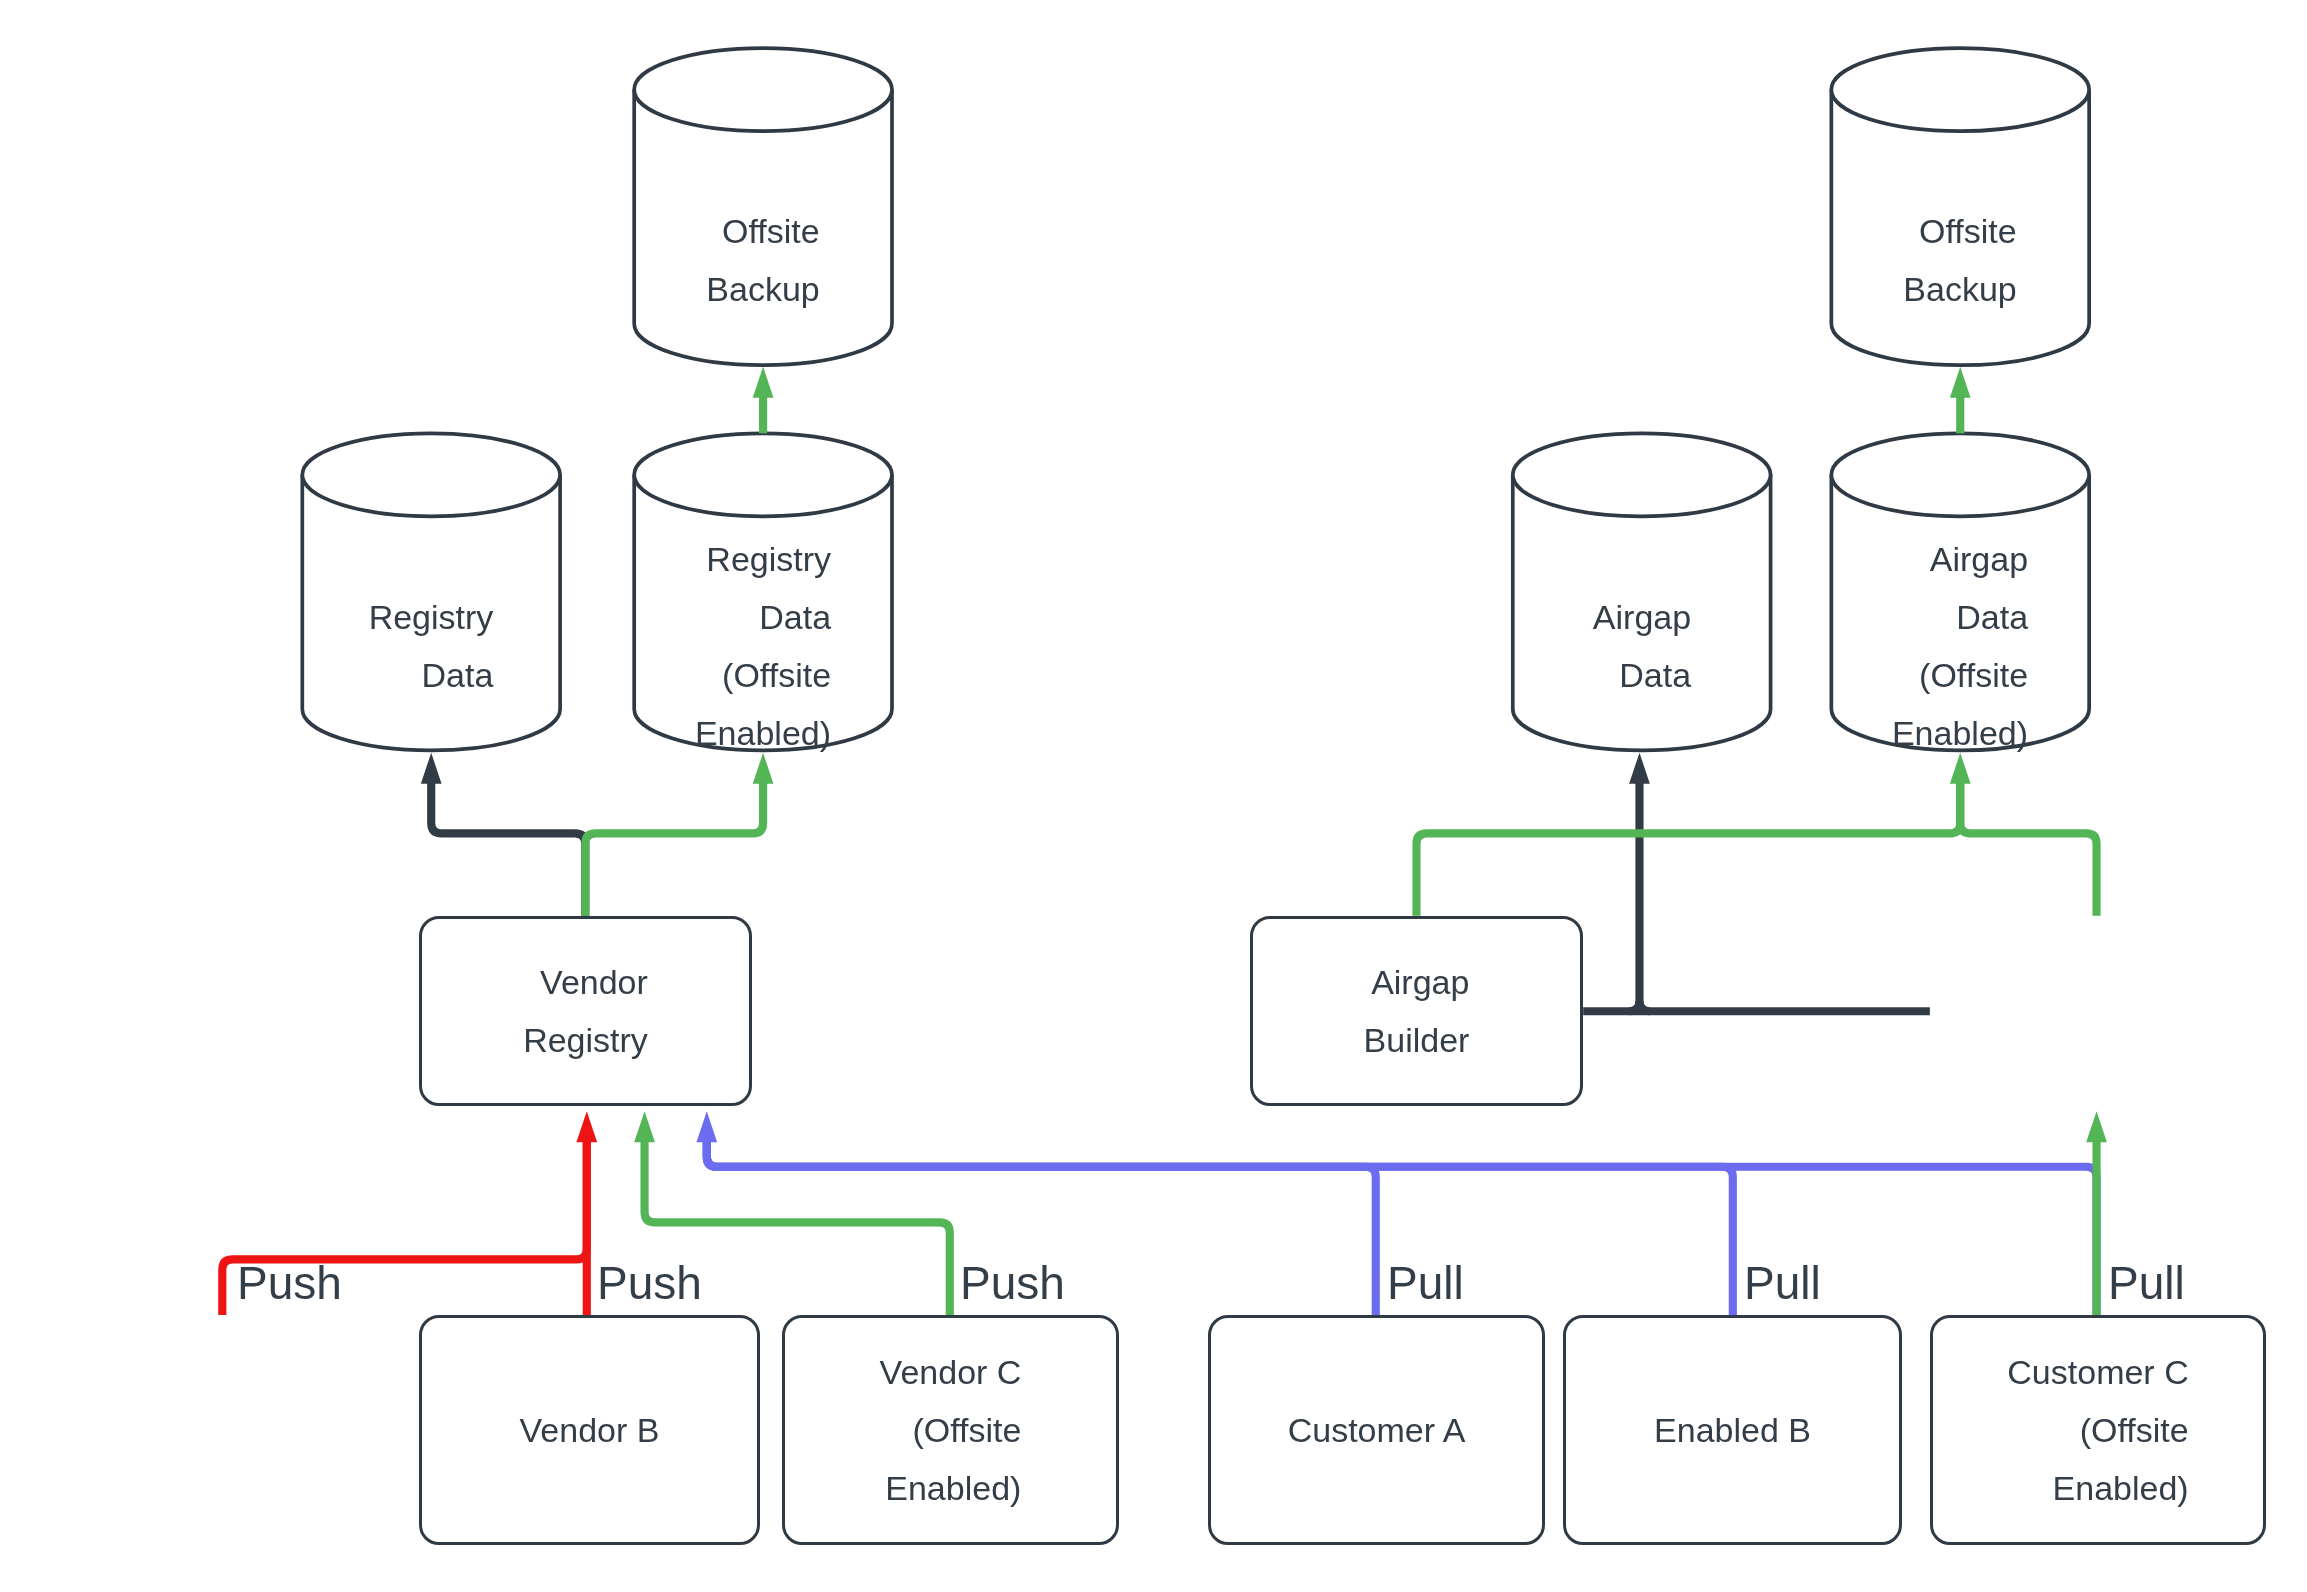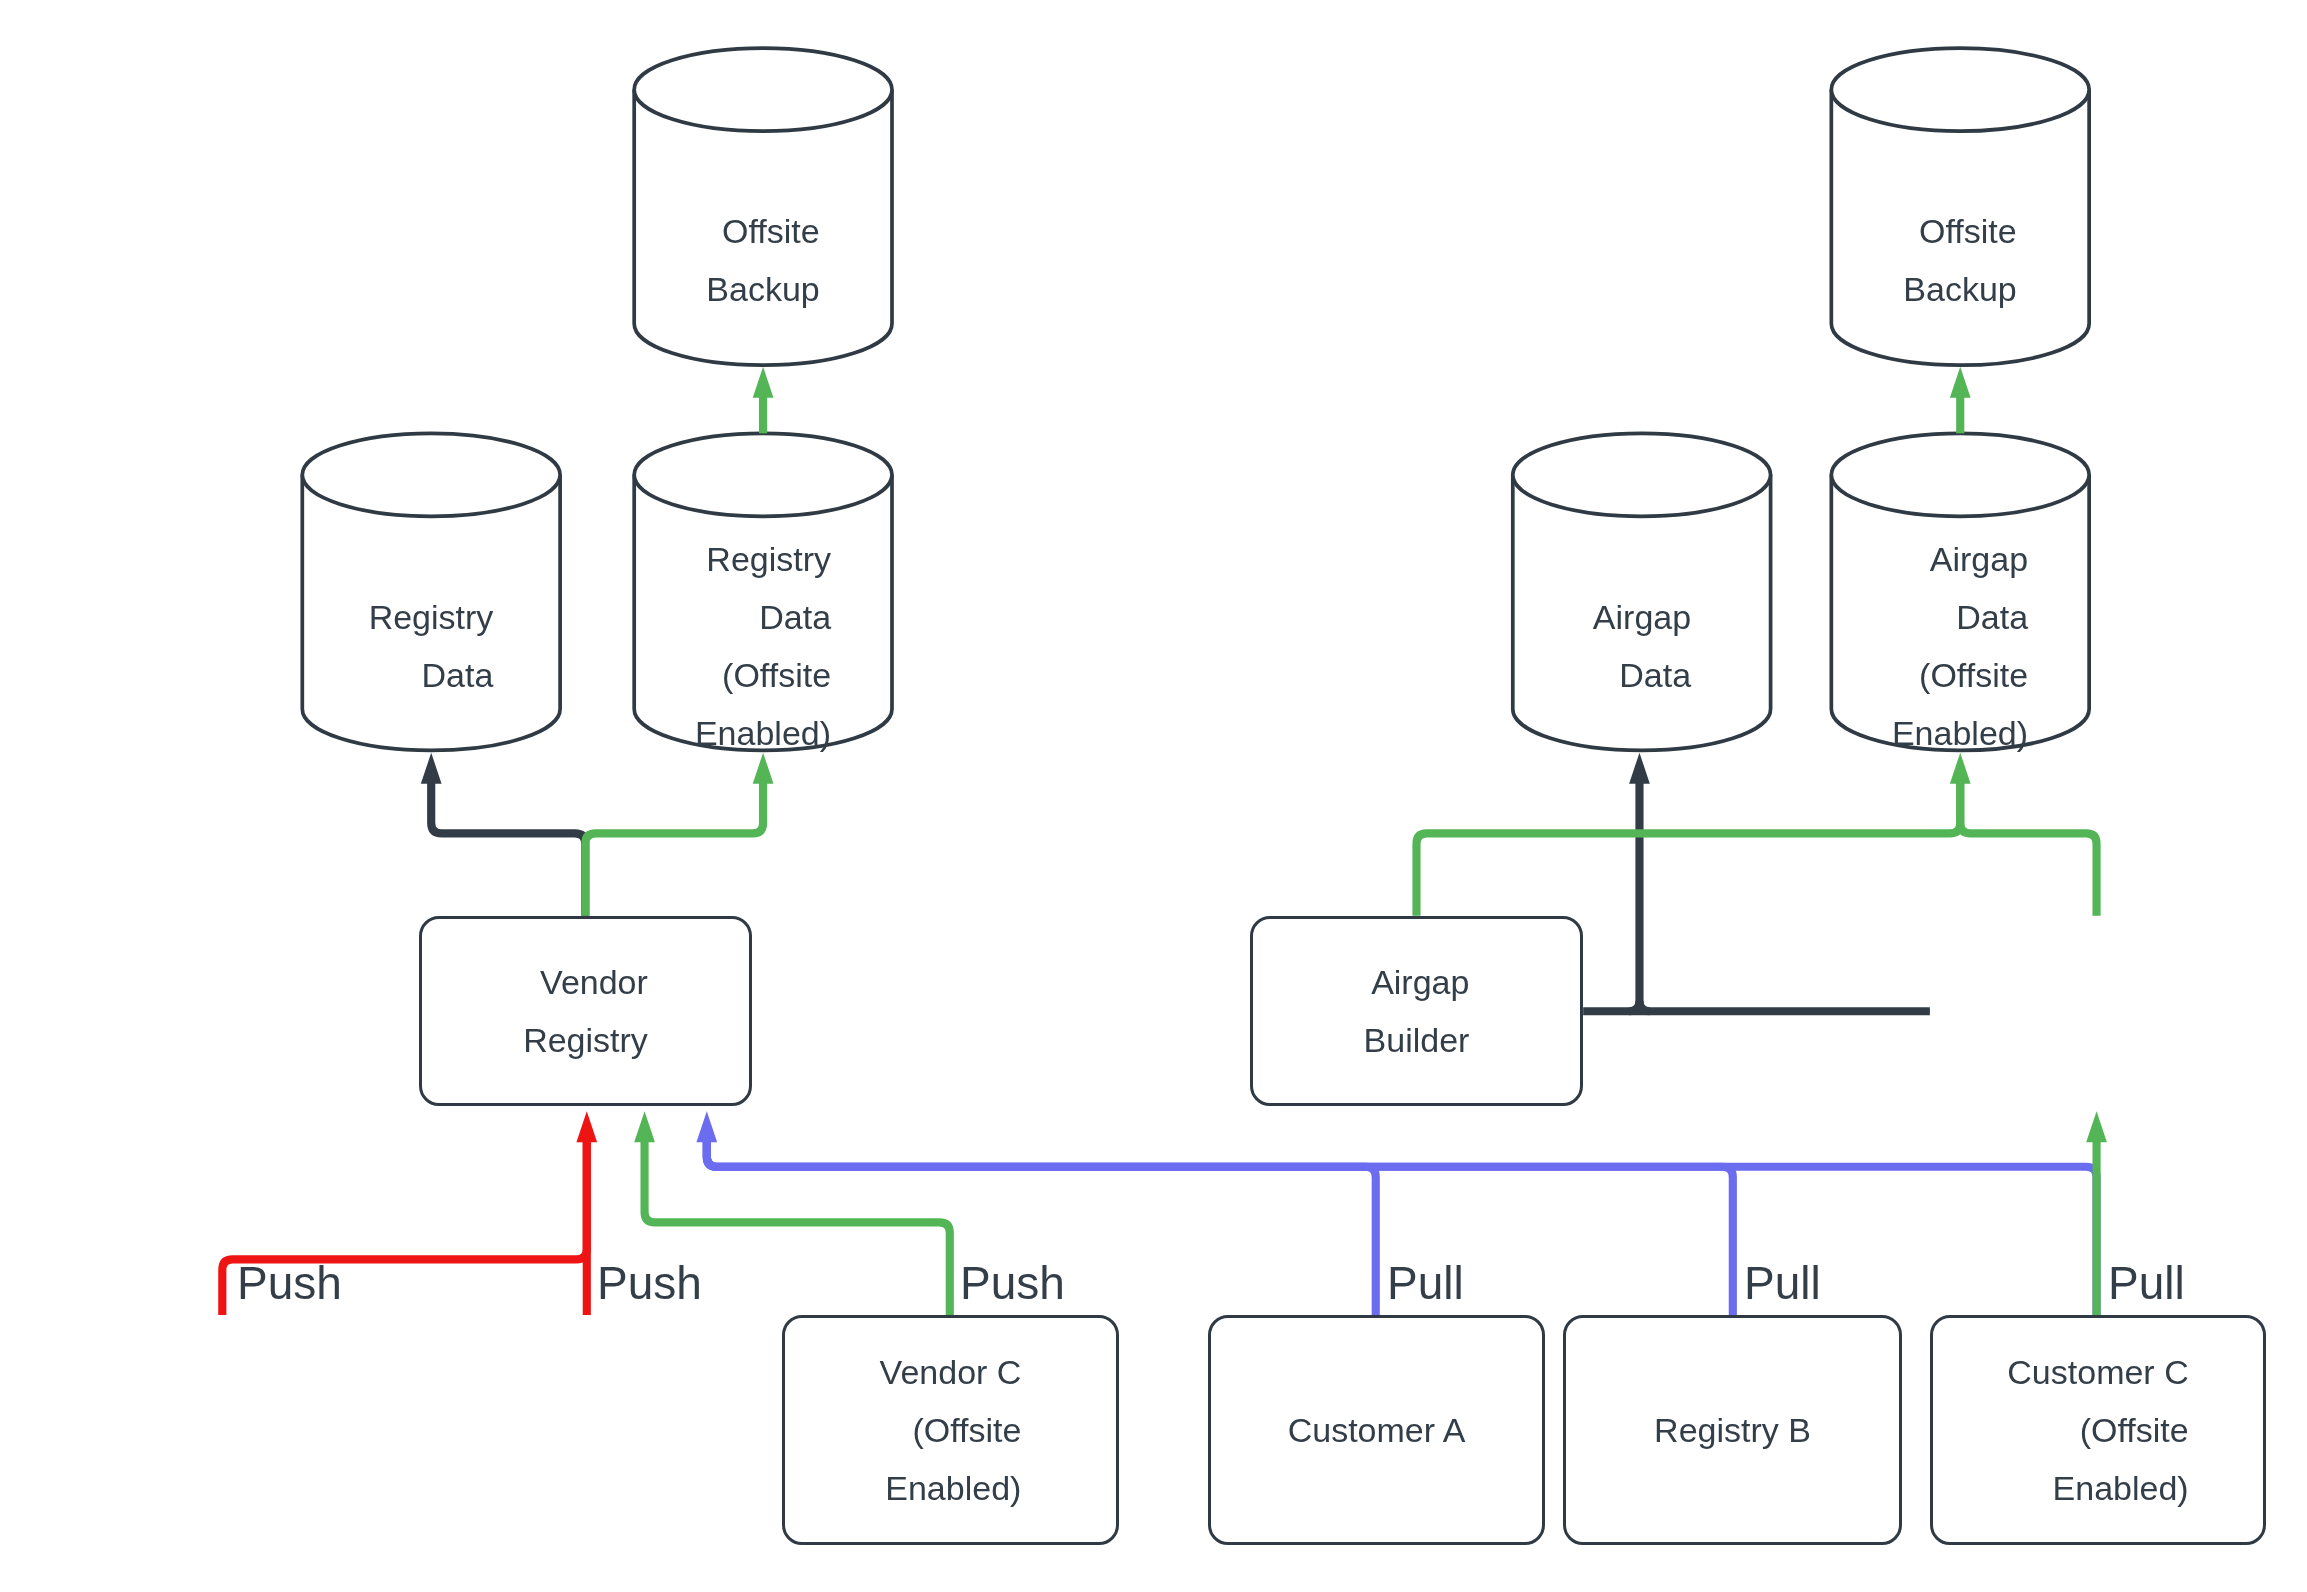--- a/index.html
+++ b/index.html
@@ -31,30 +31,33 @@
 
   <div class="node" style="left:419px;top:916px;width:333px;height:190px">
     <span class="lbl">Vendor
 Registry</span>
     </div>
   <div class="node" style="left:1250px;top:916px;width:333px;height:190px">
     <span class="lbl">Airgap
 Builder</span>
     </div>
 
+  <div class="node" style="left:419px;top:1315px;width:341px;height:230px">
+    <span class="lbl">Vendor B</span>
+    </div>
   <div class="node" style="left:782px;top:1315px;width:337px;height:230px">
     <span class="lbl">Vendor C
 (Offsite
 Enabled)</span>
     </div>
   <div class="node" style="left:1208px;top:1315px;width:337px;height:230px">
     <span class="lbl">Customer A</span>
     </div>
   <div class="node" style="left:1563px;top:1315px;width:339px;height:230px">
-    <span class="lbl">Registry B</span>
+    <span class="lbl">Enabled B</span>
     </div>
   <div class="node" style="left:1930px;top:1315px;width:336px;height:230px">
     <span class="lbl">Customer C
 (Offsite
 Enabled)</span>
     </div>
 
   <svg id="edge-layer" width="2307" height="1592" viewBox="0 0 3114 2149">
 
     <g>

